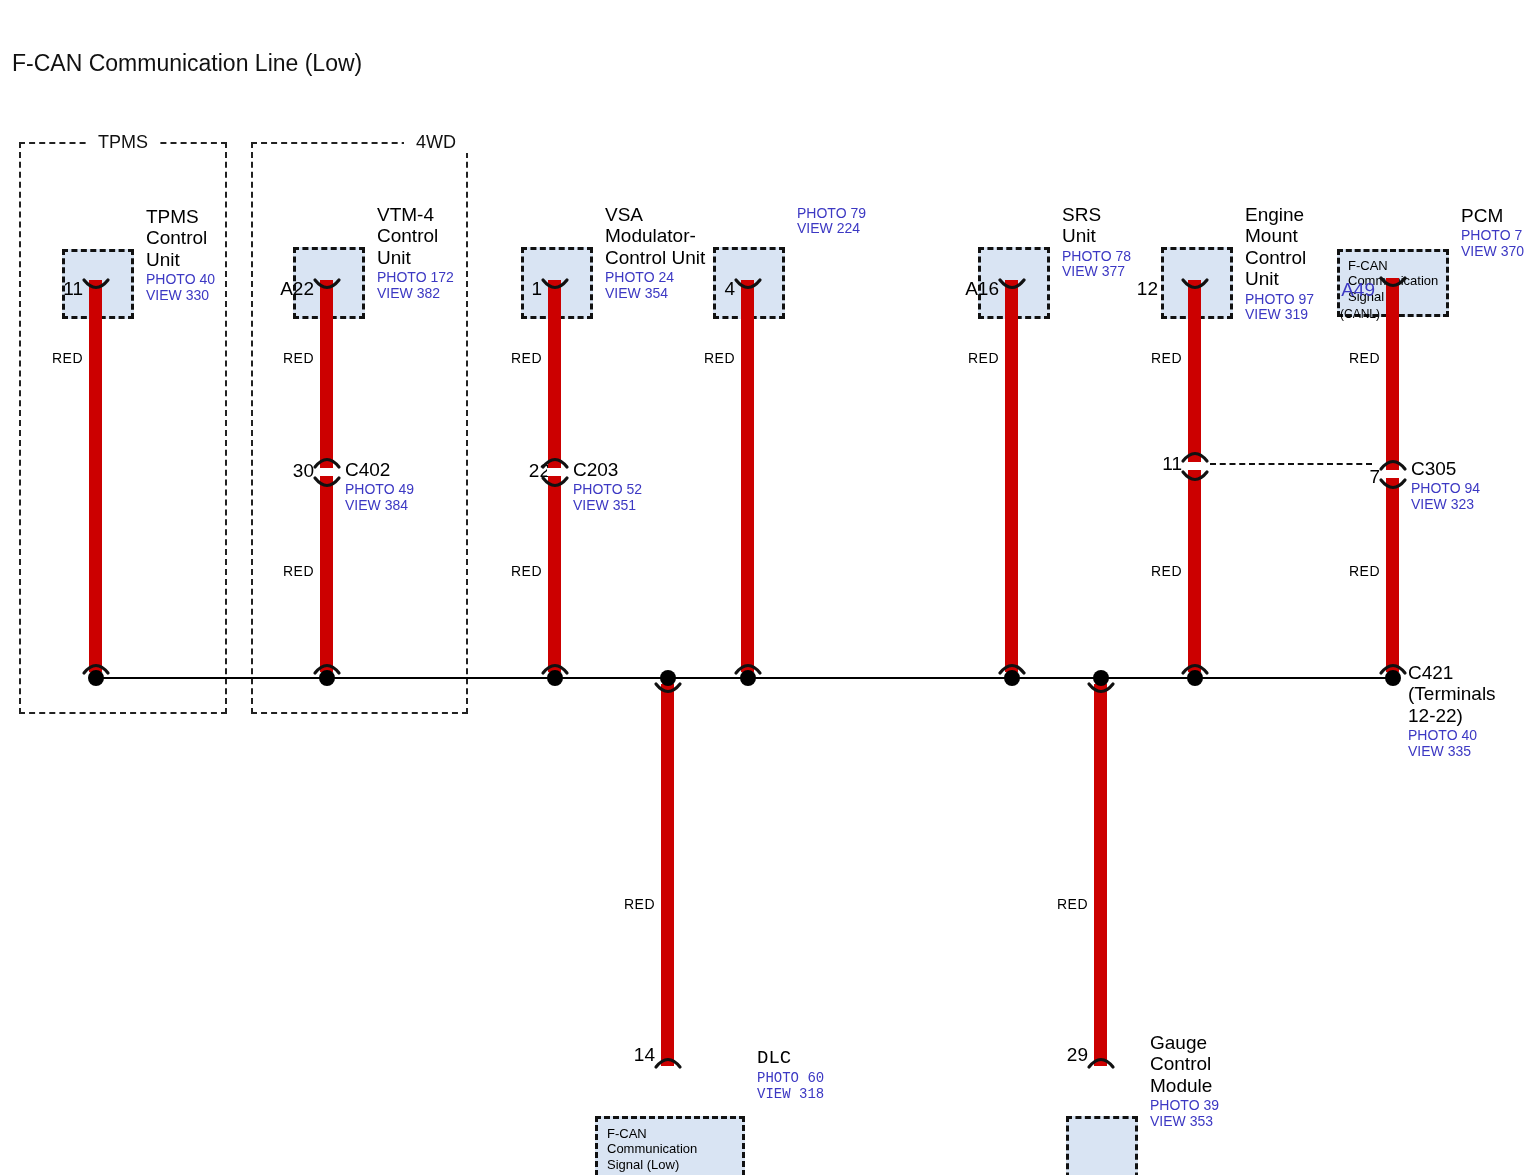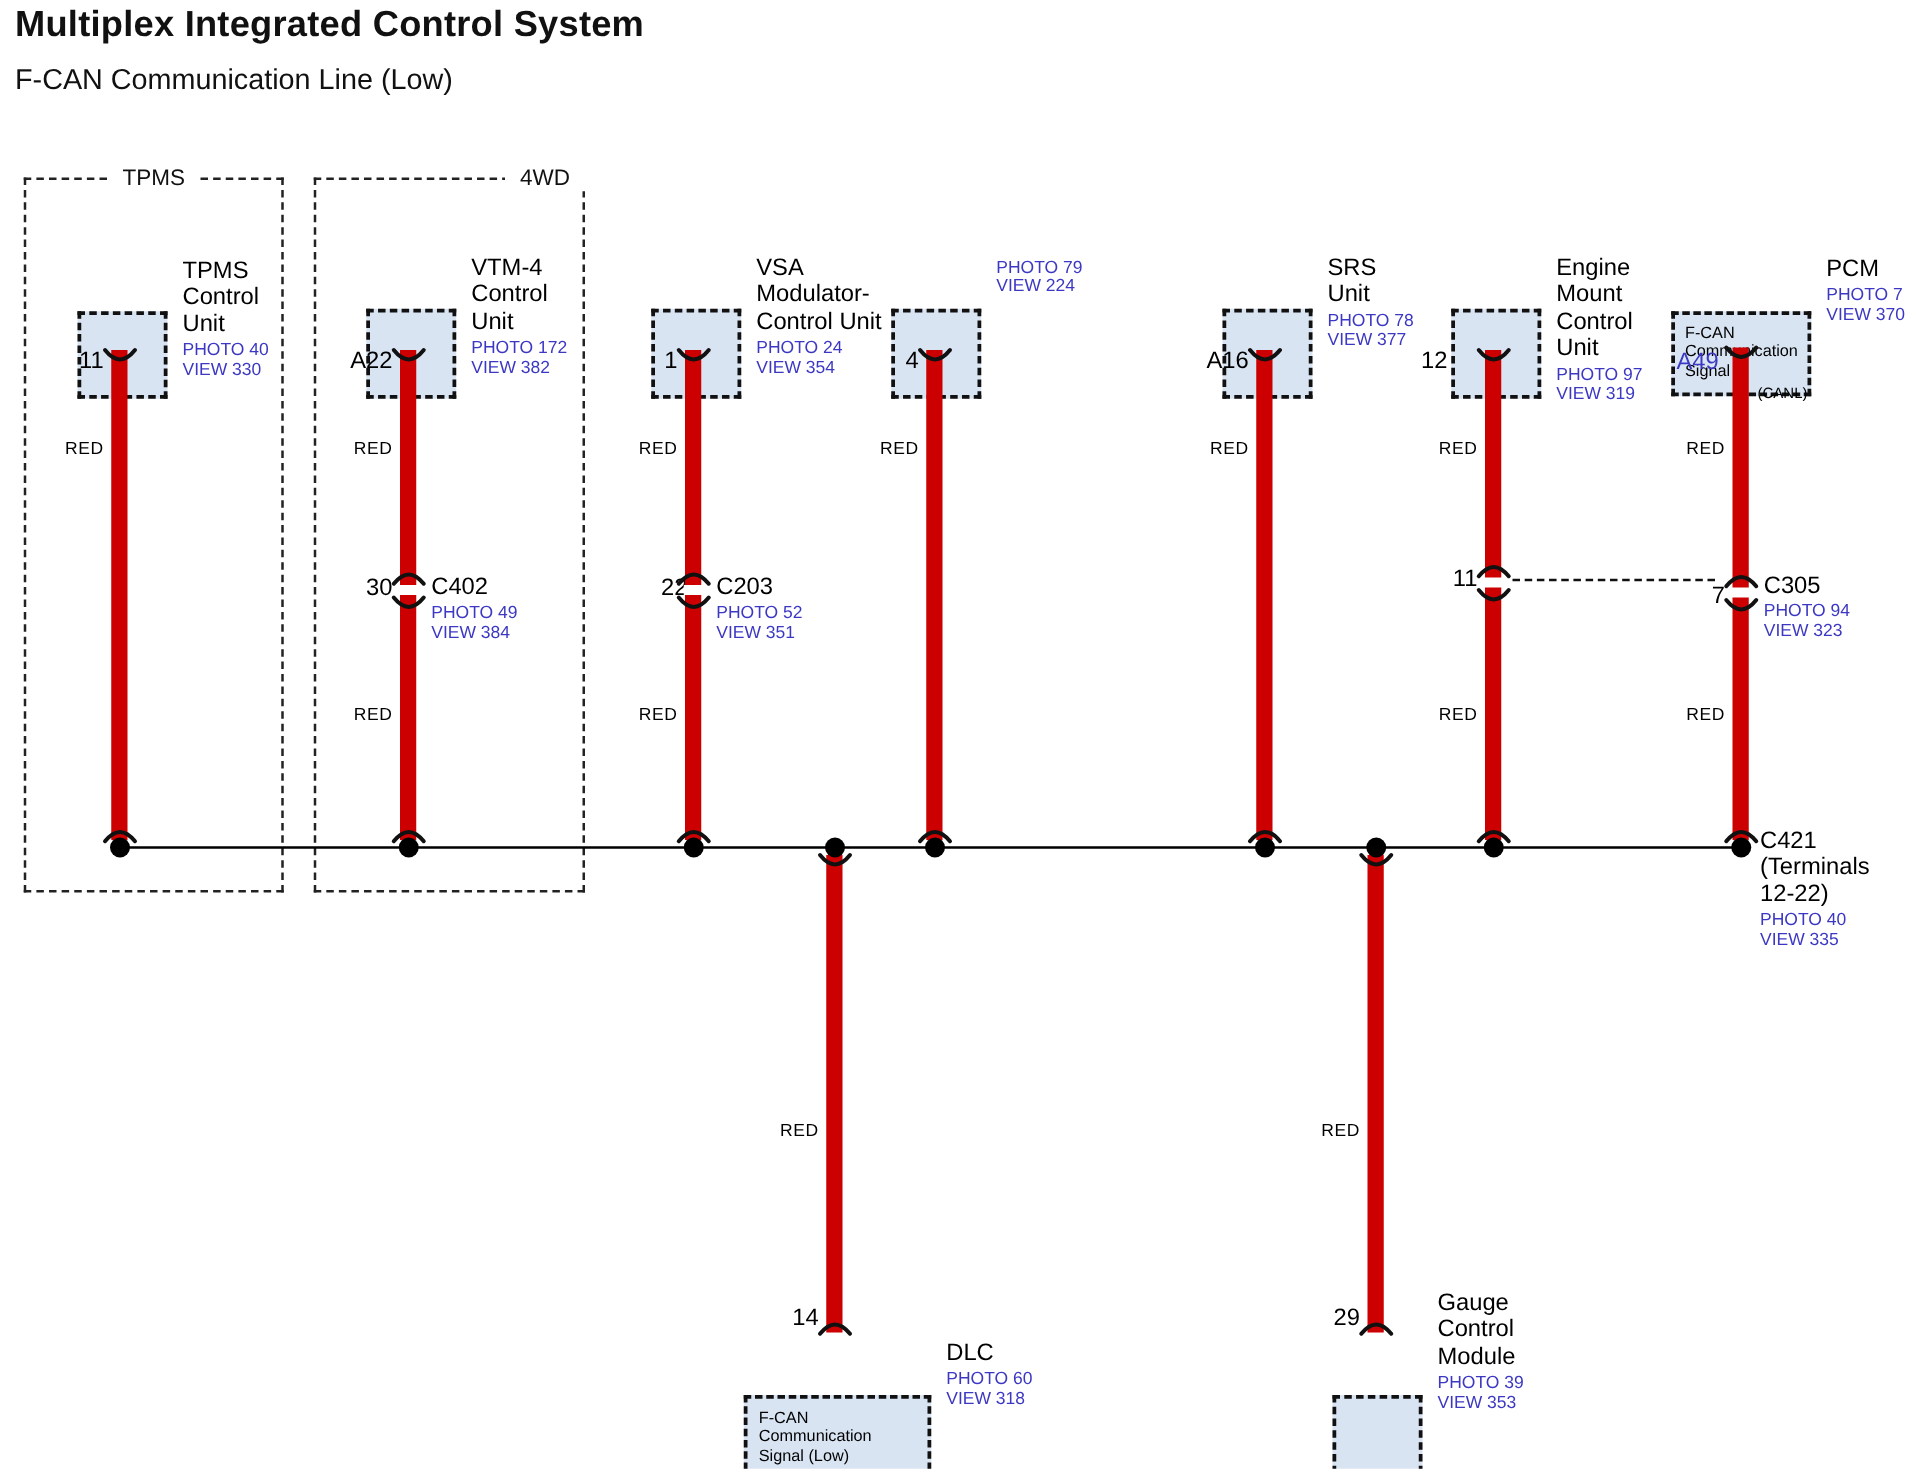--- a/index.html
+++ b/index.html
@@ -25,29 +25,28 @@
   .ref-line{display:block;font-size:14px;line-height:1.1;color:var(--ref-blue);}
   .pin{width:70px;text-align:right;font-size:19px;color:#000;}
   .pin.blue{color:var(--ref-blue);}
   .redlbl{width:70px;text-align:right;font-size:14px;letter-spacing:.5px;color:#000;}
   .wire{background:var(--wire-red);}
   .busline{background:#000;height:2px;}
   .dot{width:16px;height:16px;border-radius:50%;background:#000;}
   .gap{background:#fff;}
   .dashlink{border-top:2px dashed #111;}
   .inner{font-size:13px;line-height:1.18;white-space:pre-line;padding:7px 0 0 9px;color:#000;}
-  .inner-sub{font-size:12px;text-align:right;margin-top:3px;color:#000;}
+  .inner-sub{font-size:12px;text-align:left;margin-top:3px;color:#000;}
   .connlbl .cname{font-size:19px;white-space:pre-line;}
 </style>
 </head>
 <body>
 
 <div id="diagram">
 
-  <div class="abs title">Multiplex Integrated Control System</div>
   <div class="abs subtitle">F-CAN Communication Line (Low)</div>
 
   <div class="abs groupbox" style="left:19px;top:142px;width:208px;height:572px;"></div>
   <div class="abs grouplbl-wrap" style="left:19px;top:132px;width:208px;">
     <span class="grouplbl">TPMS</span>
   </div>
   <div class="abs groupbox" style="left:251px;top:142px;width:217px;height:572px;"></div>
   <div class="abs grouplbl-wrap" style="left:251px;top:132px;width:217px;text-align:right;">
     <span class="grouplbl">4WD</span>
   </div>
@@ -122,21 +121,21 @@
       <span class="ref-line">VIEW 319</span>
     </div>
   </div>
   <div class="abs" style="left:1461px;top:205px;">
     <div class="cname">PCM</div>
     <div class="refs">
       <span class="ref-line">PHOTO 7</span>
       <span class="ref-line">VIEW 370</span>
     </div>
   </div>
-  <div class="abs" style="left:757px;top:1072px;">
+  <div class="abs" style="left:757px;top:1048px;font-family:Liberation Mono, monospace;">
     <div class="cname">DLC</div>
     <div class="refs">
       <span class="ref-line">PHOTO 60</span>
       <span class="ref-line">VIEW 318</span>
     </div>
   </div>
   <div class="abs" style="left:1150px;top:1032px;">
     <div class="cname">Gauge
 Control
 Module</div>

